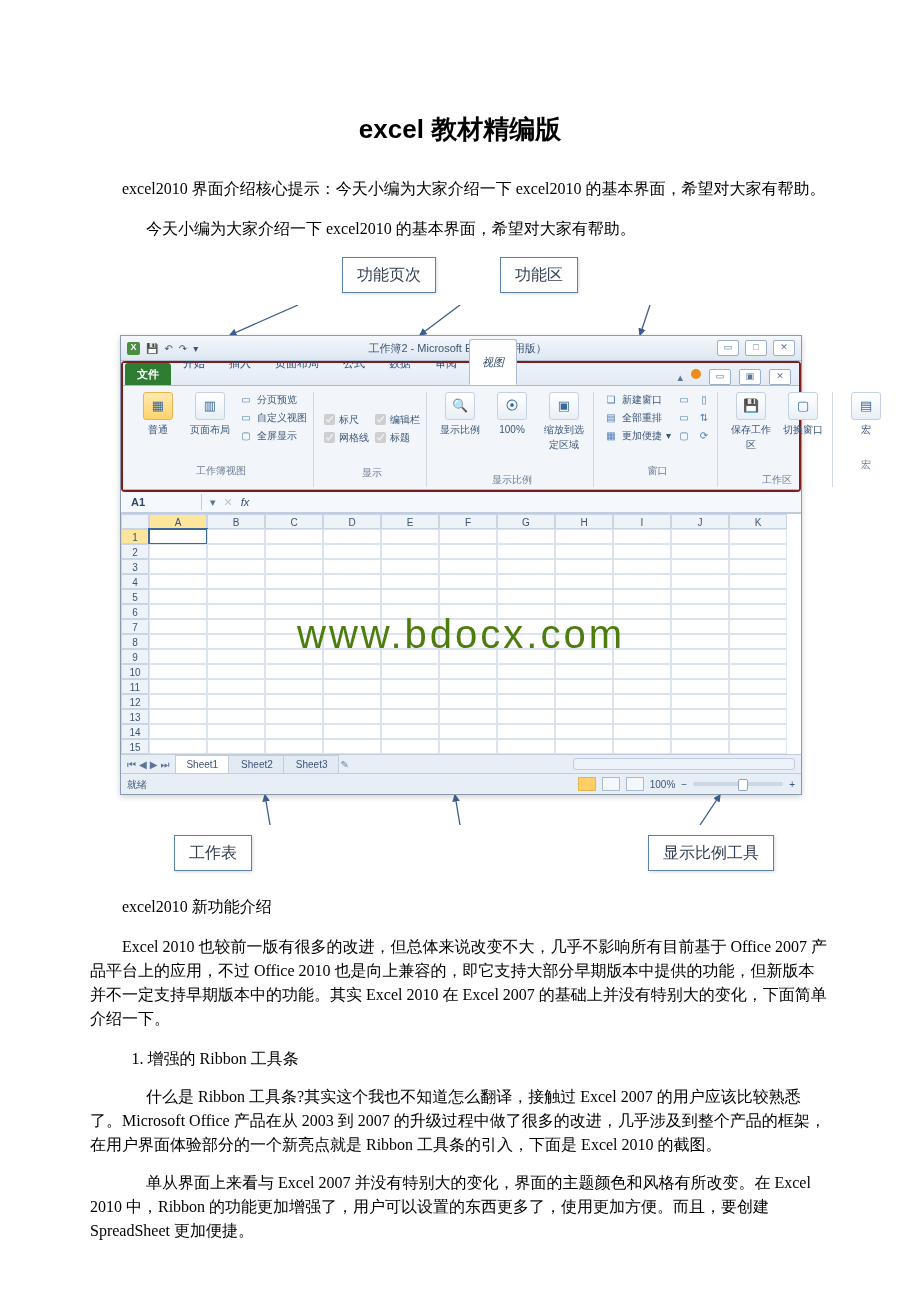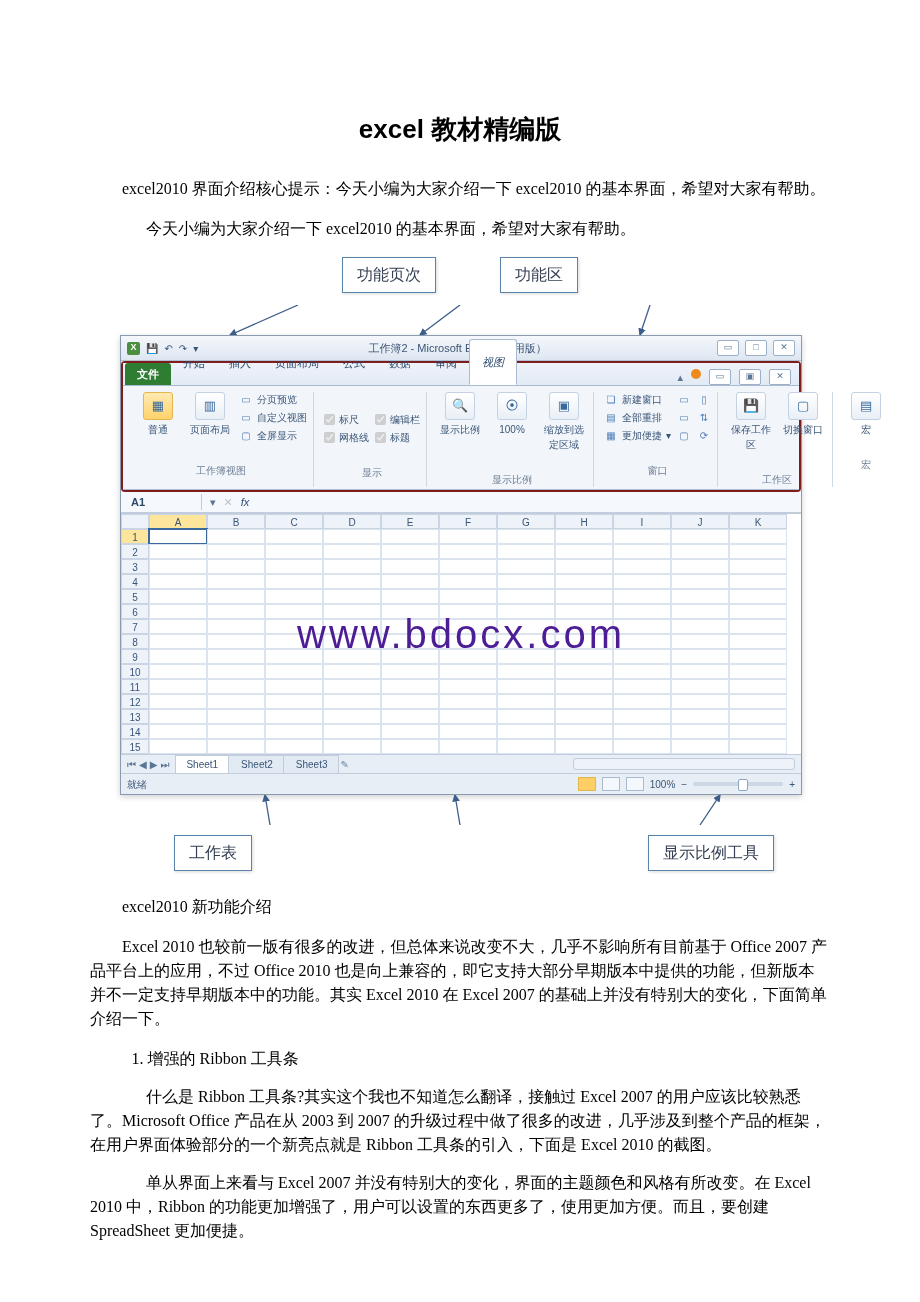--- a/index.html
+++ b/index.html
@@ -148,21 +148,21 @@
     font-size:10px; color:#3a5577;
   }
   .sheetgrid .cell { border:0.5px solid #dbe3ee; }
   .sheetgrid .corner{background:#eef3fa;border:0.5px solid #c9d5e4;}
   .sheetgrid .selected{ outline:2px solid #3a699d; outline-offset:-1px; background:#fff;}
   .sel-row .rh, .sel-col.hd { background:#fde59b; }
 
   .watermark {
     position:absolute; left:0; top:0; width:100%; height:100%;
     display:flex;align-items:center;justify-content:center; pointer-events:none;
-    font-size:40px; letter-spacing:3px; color:#4c1d95; font-family: Arial, sans-serif;
+    font-size:40px; letter-spacing:3px; color:#4d7c0f; font-family: Arial, sans-serif;
   }
 
   .sheet-tabs {
     display:flex; align-items:center; height:18px; background:#e8eef6; font-size:10px; color:#3a5577;
     border-top:1px solid #c1cddd;
   }
   .nav-arrows { display:flex; gap:3px; padding:0 6px; color:#5a7595;}
   .nav-arrows span{font-size:10px;}
   .sheettab { background:#fff; border:1px solid #c1cddd; border-bottom:none; padding:1px 10px; margin-right:-1px;}
   .sheettab.inactive{background:#e2eaf4;padding-left:12px;}

